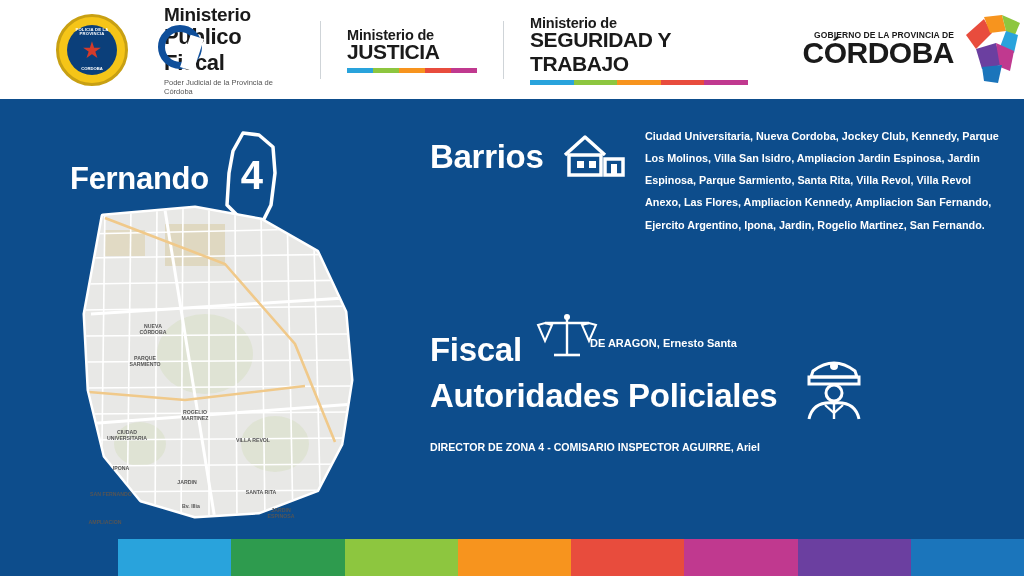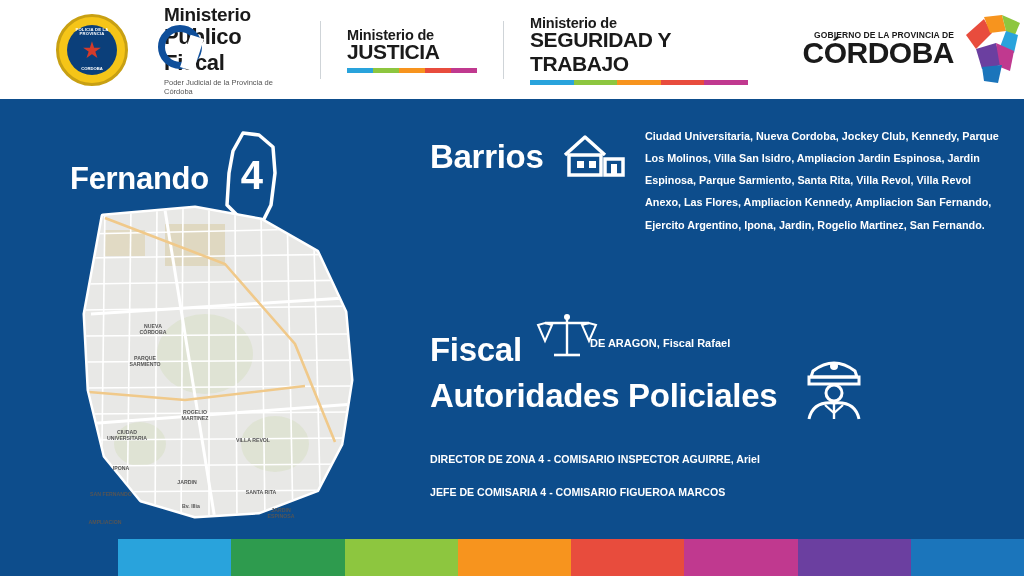--- a/index.html
+++ b/index.html
@@ -122,21 +122,21 @@
   .scale-icon { margin-left: 14px; margin-bottom: 2px; }
   .fiscal-name {
     position: absolute; left: 160px; top: 238px;
     font-size: 11px; font-weight: bold; color: #ffffff;
   }
 
   .autoridades-head { position: absolute; left: 0; top: 278px; }
   .cop-icon { position: absolute; left: 365px; top: 250px; }
 
   .auth-list { position: absolute; left: 0; top: 338px; width: 430px; }
-  .auth-row { font-size: 10.6px; line-height: 1.95; color: #ffffff; margin-top: 12px; }
+  .auth-row { font-size: 10.6px; line-height: 1.95; color: #ffffff; }
   .auth-role { font-weight: bold; }
   .auth-sep { font-weight: bold; }
   .auth-name { font-weight: bold; }
 
   
   .footer { position: absolute; top: 539px; left: 0; width: 1024px; height: 37px; display: flex; }
   .footer .seg-left { width: 118px; height: 100%; background: #0d4d8c; }
   .footer i { flex: 1; height: 100%; display: block; }
 </style>
 </head>
@@ -324,21 +324,21 @@
           <svg width="62" height="52" viewBox="0 0 62 52">
             <line x1="31" y1="4" x2="31" y2="44" stroke="#ffffff" stroke-width="2.4"></line>
             <line x1="9" y1="12" x2="53" y2="12" stroke="#ffffff" stroke-width="2.4"></line>
             <line x1="18" y1="44" x2="44" y2="44" stroke="#ffffff" stroke-width="2.6"></line>
             <path d="M2 14 L9 12 L16 14 L9 30 Z" fill="none" stroke="#ffffff" stroke-width="2"></path>
             <path d="M46 14 L53 12 L60 14 L53 30 Z" fill="none" stroke="#ffffff" stroke-width="2"></path>
             <circle cx="31" cy="6" r="3" fill="#ffffff"></circle>
           </svg>
         </div>
       </div>
-      <div class="fiscal-name">DE ARAGON, Fiscal Rafael</div>
+      <div class="fiscal-name">DE ARAGON, Ernesto Santa</div>
 
       <div class="autoridades-head">
         <div class="sec-title">Autoridades Policiales</div>
       </div>
 
       <div class="cop-icon">
         <svg width="78" height="72" viewBox="0 0 78 72">
           <path d="M18 22 Q39 6 60 22 L62 28 L16 28 Z" fill="none" stroke="#ffffff" stroke-width="3"></path>
           <rect x="14" y="28" width="50" height="7" fill="none" stroke="#ffffff" stroke-width="3"></rect>
           <circle cx="39" cy="17" r="4" fill="#ffffff"></circle>
@@ -347,25 +347,20 @@
           <line x1="39" y1="54" x2="39" y2="70" stroke="#ffffff" stroke-width="2.4"></line>
           <path d="M30 56 L39 64 L48 56" fill="none" stroke="#ffffff" stroke-width="2.2"></path>
         </svg>
       </div>
 
       <div class="auth-list">
         <div class="auth-row">
           <span class="auth-role">DIRECTOR DE ZONA 4</span>
           <span class="auth-sep">-</span>
           <span class="auth-name">COMISARIO INSPECTOR AGUIRRE, Ariel</span>
-        </div>
-        <div class="auth-row">
-          <span class="auth-role">JEFE DE COMISARIA 4</span>
-          <span class="auth-sep">-</span>
-          <span class="auth-name">COMISARIO FIGUEROA MARCOS</span>
         </div>
       </div>
 
     </div>
   </div>
 
   <div class="footer">
     <div class="seg-left"></div>
     <i style="background:#29a3dc"></i>
     <i style="background:#2e9b4e"></i>

